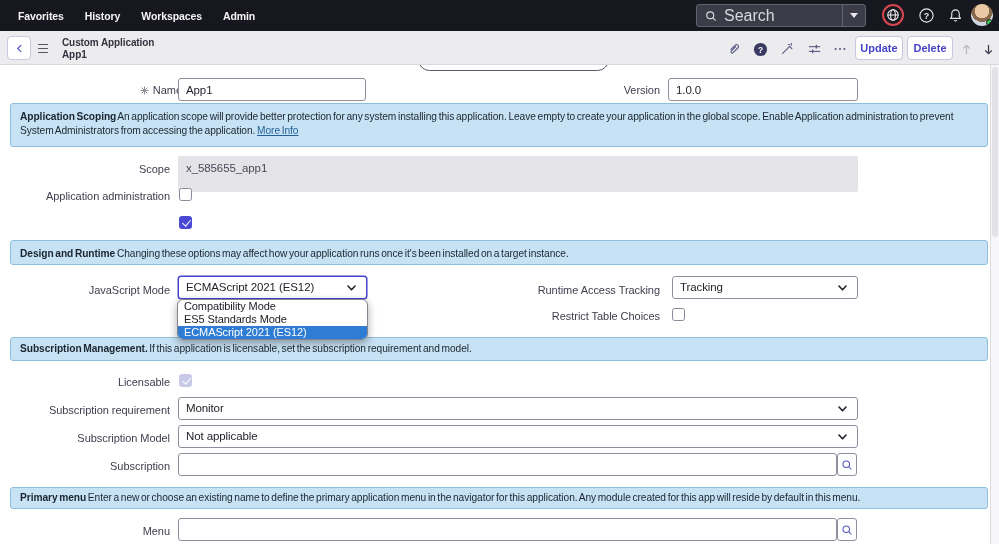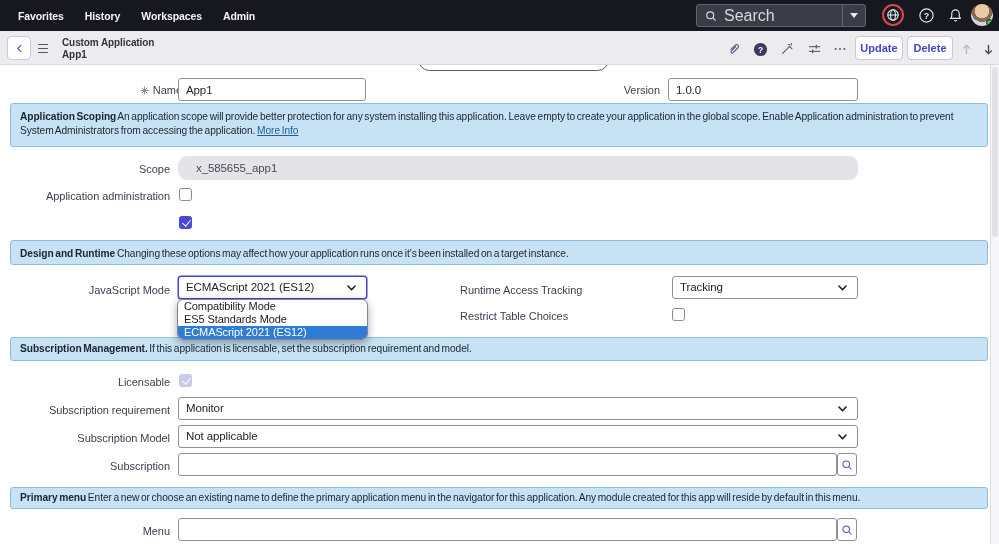--- a/index.html
+++ b/index.html
@@ -29,23 +29,23 @@
   .toolbar { position:absolute; left:0; top:31px; width:999px; height:34px; background:#ececef; border-bottom:1px solid #d9d9de; }
   .backbtn { position:absolute; left:7px; top:5px; width:24px; height:24px; background:#fff; border:1px solid #c9c9e6; border-radius:4px; display:flex; align-items:center; justify-content:center; }
   .hamb { position:absolute; left:38px; top:13px; width:10px; height:9px; display:flex; flex-direction:column; justify-content:space-between; }
   .hamb i { display:block; height:1.4px; background:#55555e; border-radius:1px; }
   .ttl { position:absolute; left:62px; top:6px; font-size:10px; font-weight:700; color:#33333f; line-height:11.5px; letter-spacing:-0.1px; }
   .ticon { position:absolute; top:9px; width:18px; height:18px; display:flex; align-items:center; justify-content:center; }
   .btn { position:absolute; top:5px; height:24px; background:#fff; border:1px solid #c6c6e0; border-radius:4px; color:#4544c8; font-size:11px; font-weight:700; display:flex; align-items:center; justify-content:center; }
 
   
   .flabel { position:absolute; width:170px; text-align:right; font-size:11px; color:#3e3e4f; line-height:14px; letter-spacing:-0.05px; }
-  .flabel2 { position:absolute; width:200px; font-size:11px; color:#3e3e4f; line-height:14px; letter-spacing:-0.05px; }
+  .flabel2 { position:absolute; width:200px; text-align:right; font-size:11px; color:#3e3e4f; line-height:14px; letter-spacing:-0.05px; }
   .tinput { position:absolute; height:23px; border:1px solid #8f8f9e; border-radius:3px; font-family:"Liberation Sans",sans-serif; font-size:11.5px; color:#24242e; padding-left:7px; background:#fff; letter-spacing:-0.1px; }
-  .ro { position:absolute; height:24px; background:#e3e3e8; border-radius:9px; font-size:11.5px; color:#4a4a58; line-height:24px; padding-left:18px; letter-spacing:-0.1px; }
+  .ro { position:absolute; height:36px; background:#e3e3e8; border-radius:2px; font-size:11.5px; color:#4a4a58; line-height:24px; padding-left:8px; letter-spacing:-0.1px; }
   .band { position:absolute; left:10px; width:978px; background:#c7e2f4; border:1px solid #8fbedd; border-radius:3px; font-size:10.2px; color:#1b2530; padding:6px 9px; line-height:14px; letter-spacing:-0.06px; word-spacing:-1.1px; }
   .band b { font-weight:700; }
   .band a { color:#1f5f96; text-decoration:underline; }
   .cbox { position:absolute; width:13px; height:13px; border:1px solid #8a8a9a; border-radius:2.5px; background:#fff; }
   .cbox.checked { background:#4a49d4; border-color:#4a49d4; }
   .cbox.checked::after { content:""; position:absolute; left:3.5px; top:1px; width:4px; height:7px; border:solid #fff; border-width:0 1.6px 1.6px 0; transform:rotate(40deg); }
   .cbox.disabled { background:#c9c9ea; border-color:#c9c9ea; }
   .cbox.disabled::after { content:""; position:absolute; left:3.5px; top:1px; width:4px; height:7px; border:solid #fff; border-width:0 1.6px 1.6px 0; transform:rotate(40deg); }
   .select { position:absolute; height:23px; border:1px solid #8f8f9e; border-radius:3px; background:#fff; font-size:11.5px; color:#24242e; line-height:21px; padding-left:7px; letter-spacing:-0.1px; }
   .select.focused { border:1.5px solid #4442d0; box-shadow:inset 0 0 0 1px #fff, 0 0 0 0.5px #4442d0; line-height:20px; }

